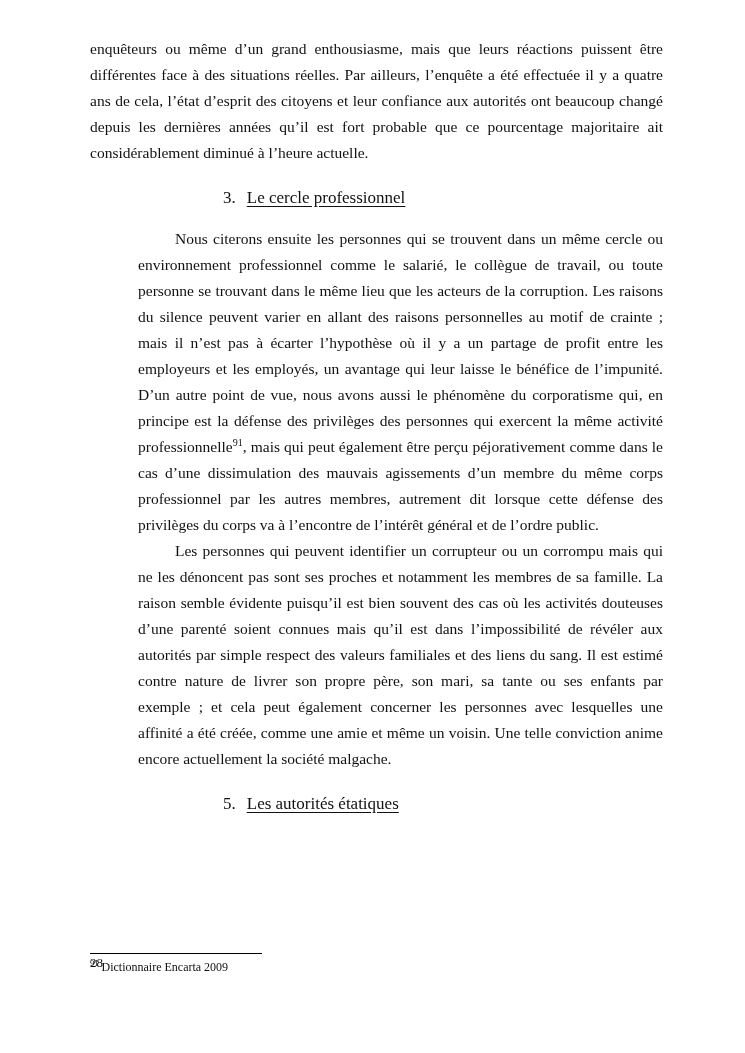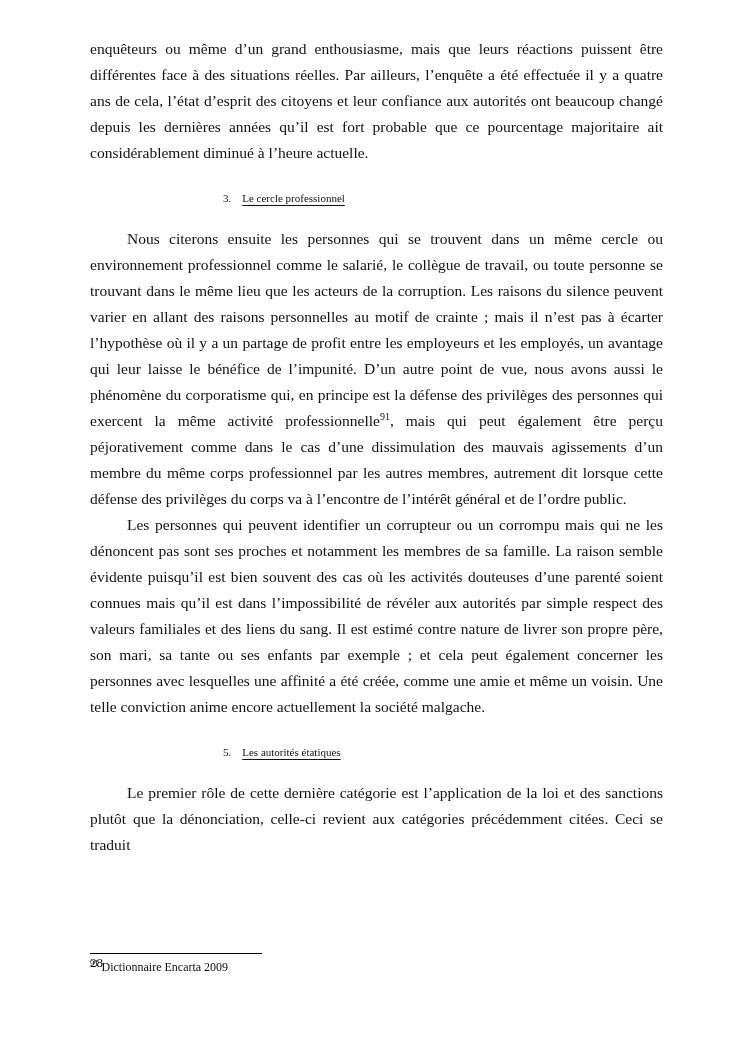--- a/index.html
+++ b/index.html
@@ -19,23 +19,24 @@
     overflow: hidden;
   }
   .body-par {
     font-size: 15.5px;
     line-height: 26px;
     text-align: justify;
     margin: 0;
   }
   .body-par.indent {
     text-indent: 37px;
+    margin-left: 48px;
   }
   .section-heading {
-    font-size: 11px;
+    font-size: 17px;
     line-height: 26px;
     font-weight: normal;
     margin: 19px 0 15px 133px;
     white-space: nowrap;
   }
   .section-heading .hnum {
     display: inline-block;
     margin-right: 11px;
   }
   .section-heading .htitle {
@@ -91,21 +92,20 @@
 
   <p class="body-par indent"><span ced="">Nous citerons ensuite les personnes qui se trouvent dans un même cercle ou environnement professionnel comme le salarié, le collègue de travail, ou toute personne se trouvant dans le même lieu que les acteurs de la corruption. Les raisons du silence peuvent varier en allant des raisons personnelles au motif de crainte&nbsp;; mais il n’est pas à écarter l’hypothèse où il y a un partage de profit entre les employeurs et les employés, un avantage qui leur laisse le bénéfice de l’impunité. D’un autre point de vue, nous avons aussi le phénomène du corporatisme qui, en principe est la défense des privilèges des personnes qui exercent la même activité professionnelle</span><sup class="fnref">91</sup><span>, mais qui peut également être perçu péjorativement comme dans le cas d’une dissimulation des mauvais agissements d’un membre du même corps professionnel par les autres membres, autrement dit lorsque cette défense des privilèges du corps va à l’encontre de l’intérêt général et de l’ordre public.</span></p>
 
 
   <p class="body-par indent">Les personnes qui peuvent identifier un corrupteur ou un corrompu mais qui ne les dénoncent pas sont ses proches et notamment les membres de sa famille. La raison semble évidente puisqu’il est bien souvent des cas où les activités douteuses d’une parenté soient connues mais qu’il est dans l’impossibilité de révéler aux autorités par simple respect des valeurs familiales et des liens du sang. Il est estimé contre nature de livrer son propre père, son mari, sa tante ou ses enfants par exemple&nbsp;; et cela peut également concerner les personnes avec lesquelles une affinité a été créée, comme une amie et même un voisin. Une telle conviction anime encore actuellement la société malgache.</p>
 
   <div class="section-heading">
     <span class="hnum">5.</span><span class="htitle">Les autorités étatiques</span>
   </div>
 
-  <p class="body-par indent">Le premier rôle de cette dernière catégorie est l’application de la loi et des sanctions plutôt que la dénonciation, celle-ci revient aux catégories précédemment citées. Ceci se traduit</p>
 
   <div class="footnote-area">
     <div class="fnrule"></div>
     <p class="footnote-text"><sup>91</sup> <span>Dictionnaire Encarta 2009</span></p>
   </div>
 
   <div class="page-number">28</div>
 
 </div>
 

